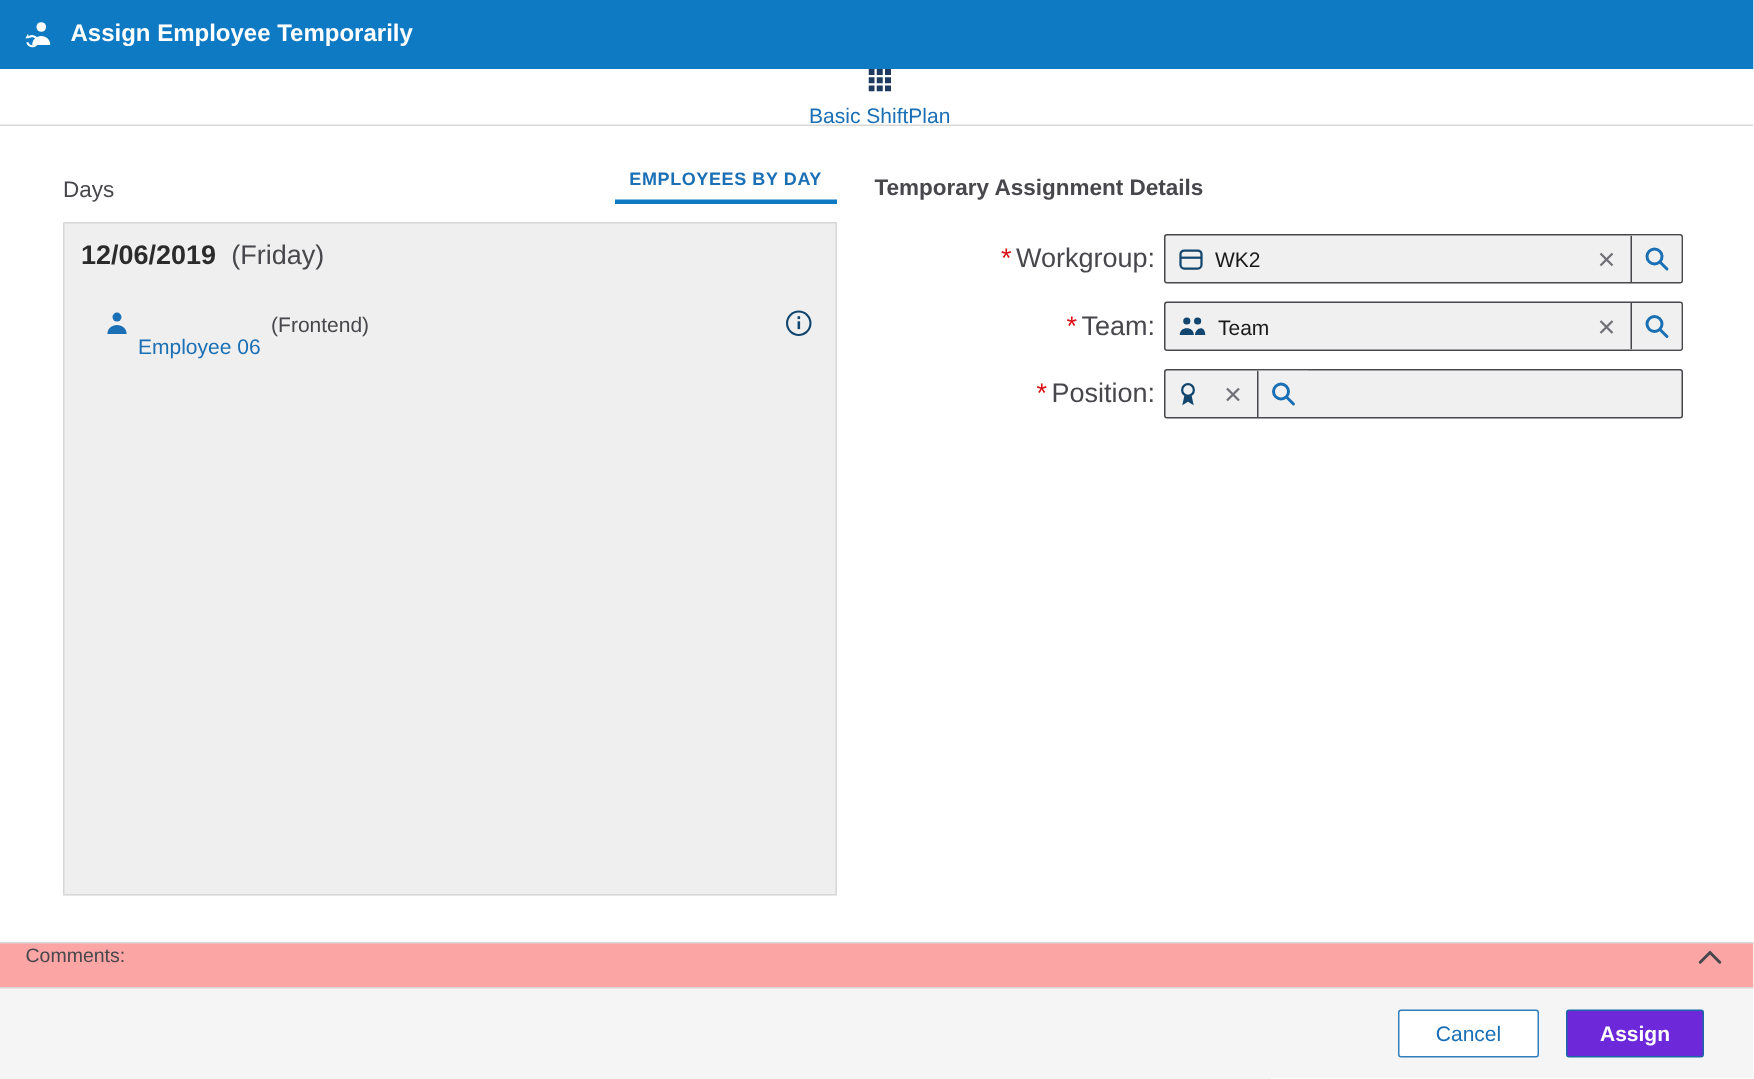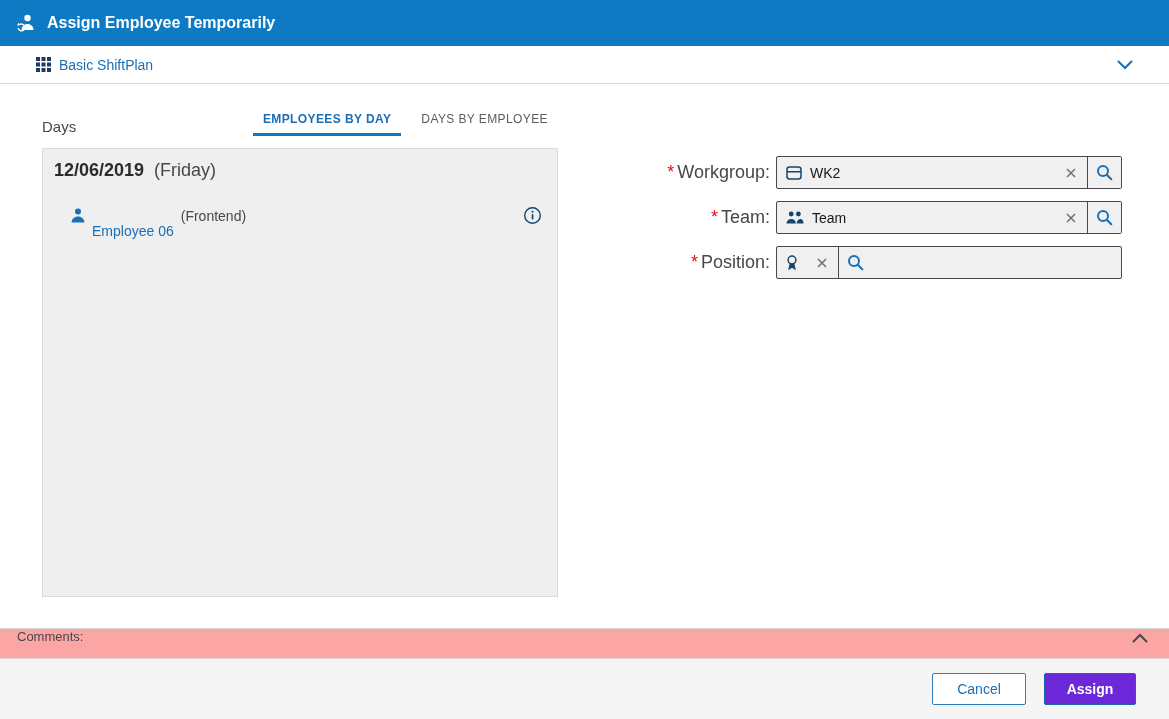--- a/index.html
+++ b/index.html
@@ -22,21 +22,21 @@
   .app-header .title {
     color: #ffffff; font-size: 16px; font-weight: 600;
   }
 
   
   .plan-bar {
     position: absolute; top: 46px; left: 0; right: 0; height: 38px;
     background: #ffffff;
     border-bottom: 1px solid #d8d8d8;
     display: flex; align-items: center;
-    padding: 0 32px 0 36px; gap: 8px;
+    padding: 0 32px 0 36px; gap: 8px; flex-direction: column;
   }
   .plan-bar .plan-label { color: #1a6fb5; font-size: 14px; }
   .plan-bar .bar-chevron { margin-left: auto; display: flex; cursor: pointer; padding: 4px; }
 
   
   .content { position: absolute; top: 84px; left: 0; right: 0; height: 544px; background: #fff; }
 
   .days-title {
     position: absolute; left: 42px; top: 34px;
     font-size: 15px; color: #47474c;
@@ -173,23 +173,20 @@
 </div>
 
 <div class="content">
 
   <div class="days-title">Days</div>
 
   <div class="tabs">
     <button class="tab active">
       <span>EMPLOYEES BY DAY</span>
     </button>
-    <button class="tab">
-      <span>DAYS BY EMPLOYEE</span>
-    </button>
   </div>
 
   <div class="days-list">
     <div class="date-row">
       <span class="date">12/06/2019</span>
       <span class="day-name">(Friday)</span>
     </div>
     <div class="employee-row">
       <span style="display:flex;">
         <svg width="14" height="15" viewBox="0 0 14 15" fill="#1a6fb5">
@@ -202,20 +199,21 @@
       <span class="info-btn">
         <svg width="19" height="19" viewBox="0 0 19 19">
           <circle cx="9.5" cy="9.5" r="7.8" fill="none" stroke="#13466e" stroke-width="1.4"></circle>
           <rect x="8.7" y="8.2" width="1.7" height="5.2" fill="#13466e"></rect>
           <rect x="8.7" y="4.8" width="1.7" height="1.9" fill="#13466e"></rect>
         </svg>
       </span>
     </div>
   </div>
 
+  <div class="details-title">Temporary Assignment Details</div>
 
   <div class="details-form">
 
     <div class="form-row">
       <div class="form-label">
         <span class="req">*</span><span>Workgroup:</span>
       </div>
       <div class="input-group">
         <span class="field-icon">
           <svg width="16" height="14" viewBox="0 0 16 14">

